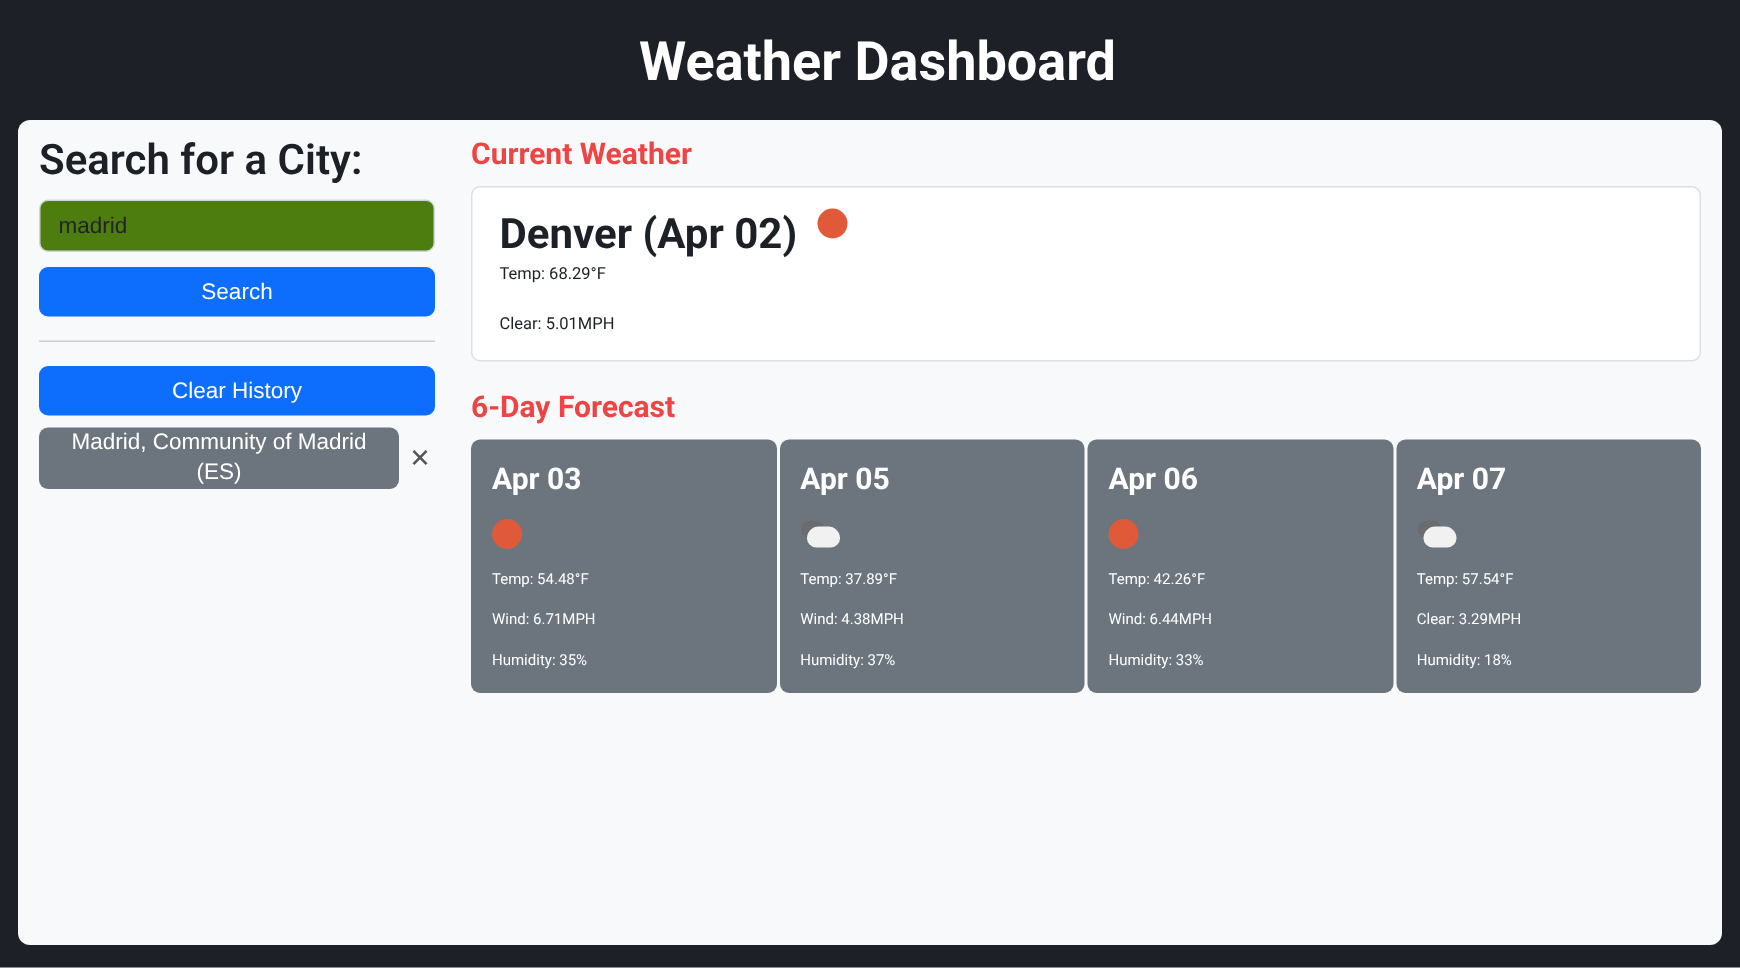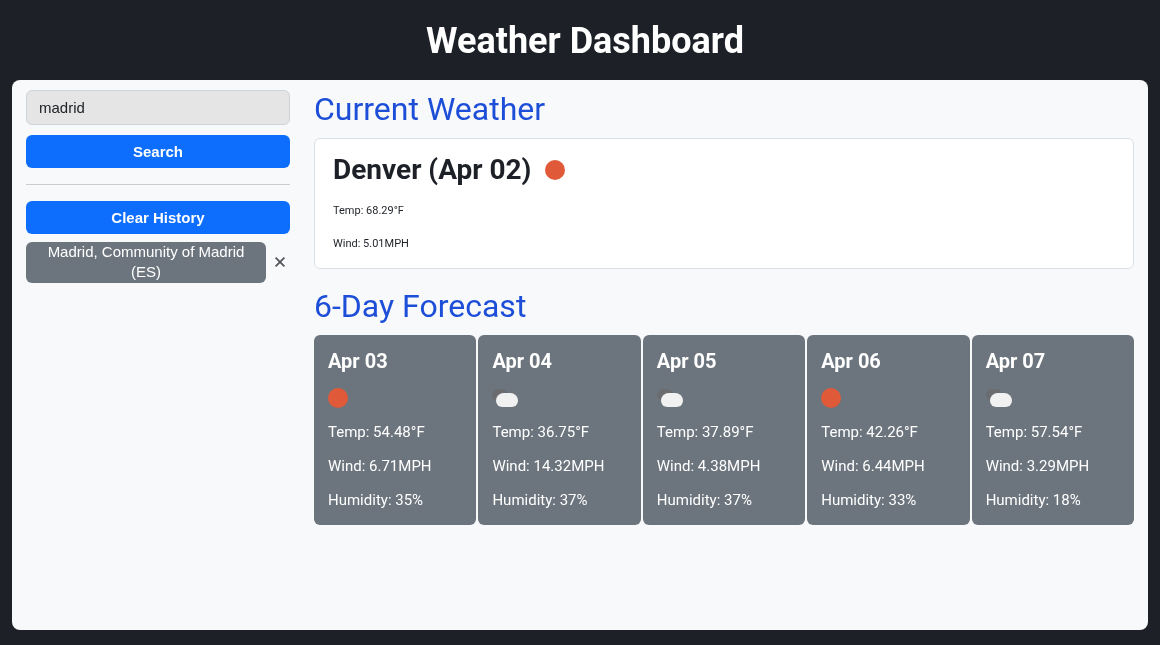--- a/index.html
+++ b/index.html
@@ -38,38 +38,37 @@
     font-weight: 600;
     color: #1d2127;
     margin-bottom: 10px;
   }
   .search-input {
     width: 100%;
     padding: 8px 12px;
     font-size: 15px;
     border: 1px solid #ced4da;
     border-radius: 6px;
-    background: #e5e5e5;
+    background: #4d7c0f;
     color: #212529;
     margin-bottom: 10px;
   }
   .btn {
     display: block;
     width: 100%;
     padding: 8px 0;
     font-size: 15px;
     text-align: center;
     border: none;
     border-radius: 6px;
     cursor: pointer;
   }
   .btn-primary {
     background: #0d6efd;
     color: #fff;
-    font-weight: bold;
   }
   .divider {
     border: none;
     border-top: 1px solid #c9ccd0;
     margin: 16px 0;
   }
   .history-entry {
     display: flex;
     align-items: center;
     gap: 4px;
@@ -96,40 +95,40 @@
     display: flex;
     align-items: center;
     justify-content: center;
   }
   .history-remove svg { width: 14px; height: 14px; }
   .content {
     flex: 1;
     min-width: 0;
   }
   .content h2 {
-    font-size: 32px;
-    font-weight: 400;
-    color: #1d4ed8;
+    font-size: 20px;
+    font-weight: 700;
+    color: #ef4444;
     margin-bottom: 10px;
   }
   .content h2.forecast-heading { margin-top: 18px; }
   .current-card {
     background: #fff;
     border: 1px solid #dcdfe3;
     border-radius: 6px;
     padding: 14px 18px 18px;
   }
   .current-title {
     display: flex;
-    align-items: center;
+    align-items: flex-start;
     gap: 14px;
     font-size: 28px;
     font-weight: 700;
     color: #1d2127;
-    margin-bottom: 18px;
+    margin-bottom: 4px;
   }
   .wicon {
     width: 20px; height: 20px; display:inline-block;
     position: relative;
   }
   .wicon-sun {
     width: 20px; height: 20px; border-radius: 50%;
     background: #e05a3a;
   }
   .wicon-cloud {
@@ -169,35 +168,36 @@
     font-weight: 700;
     margin-bottom: 14px;
   }
   .forecast-card .icon-row {
     margin-bottom: 14px;
     height: 22px;
     display:flex; align-items:center;
   }
   .forecast-card .metric {
     color: #fff;
-    font-size: 15px;
+    font-size: 10px;
     margin-top: 16px;
   }
   .forecast-card .metric:first-of-type { margin-top: 0; }
 </style>
 </head>
 <body>
 
 <div class="header">
   <h1>Weather Dashboard</h1>
 </div>
 
 <div class="main">
 
   <aside class="sidebar">
+    <h2>Search for a City:</h2>
     <input class="search-input" type="text" value="madrid" style="">
     <button class="btn btn-primary">Search</button>
 
     <hr class="divider">
 
     <button class="btn btn-primary">Clear History</button>
 
     <div class="history-entry">
       <button class="history-btn">Madrid, Community of Madrid (ES)</button>
       <span class="history-remove">
@@ -212,82 +212,70 @@
 
   <section class="content">
     <h2>Current Weather</h2>
 
     <div class="current-card">
       <div class="current-title">
         <span>Denver (Apr 02)</span>
         <span class="wicon wicon-sun"></span>
       </div>
       <p class="metric">Temp: 68.29°F</p>
-      <p class="metric">Wind: 5.01MPH</p>
+      <p class="metric">Clear: 5.01MPH</p>
     </div>
 
     <h2 class="forecast-heading">6-Day Forecast</h2>
 
     <div class="forecast-row">
 
       <div class="forecast-card">
         <div class="date">Apr 03</div>
         <div class="icon-row">
             <span class="wicon wicon-sun"></span>
           </div>
         <p class="metric">Temp: 54.48°F</p>
         <p class="metric">Wind: 6.71MPH</p>
         <p class="metric">Humidity: 35%</p>
       </div>
 
-      <div class="forecast-card">
-        <div class="date">Apr 04</div>
+
+      <div class="forecast-card">
+        <div class="date">Apr 05</div>
         <div class="icon-row">
             <span class="wicon-cloud">
               <span class="back"></span>
               <span class="front"></span>
             </span>
           </div>
-        <p class="metric">Temp: 36.75°F</p>
-        <p class="metric">Wind: 14.32MPH</p>
+        <p class="metric">Temp: 37.89°F</p>
+        <p class="metric">Wind: 4.38MPH</p>
         <p class="metric">Humidity: 37%</p>
       </div>
 
       <div class="forecast-card">
-        <div class="date">Apr 05</div>
+        <div class="date">Apr 06</div>
+        <div class="icon-row">
+            <span class="wicon wicon-sun"></span>
+          </div>
+        <p class="metric">Temp: 42.26°F</p>
+        <p class="metric">Wind: 6.44MPH</p>
+        <p class="metric">Humidity: 33%</p>
+      </div>
+
+      <div class="forecast-card">
+        <div class="date">Apr 07</div>
         <div class="icon-row">
             <span class="wicon-cloud">
               <span class="back"></span>
               <span class="front"></span>
             </span>
           </div>
-        <p class="metric">Temp: 37.89°F</p>
-        <p class="metric">Wind: 4.38MPH</p>
-        <p class="metric">Humidity: 37%</p>
-      </div>
-
-      <div class="forecast-card">
-        <div class="date">Apr 06</div>
-        <div class="icon-row">
-            <span class="wicon wicon-sun"></span>
-          </div>
-        <p class="metric">Temp: 42.26°F</p>
-        <p class="metric">Wind: 6.44MPH</p>
-        <p class="metric">Humidity: 33%</p>
-      </div>
-
-      <div class="forecast-card">
-        <div class="date">Apr 07</div>
-        <div class="icon-row">
-            <span class="wicon-cloud">
-              <span class="back"></span>
-              <span class="front"></span>
-            </span>
-          </div>
         <p class="metric">Temp: 57.54°F</p>
-        <p class="metric">Wind: 3.29MPH</p>
+        <p class="metric">Clear: 3.29MPH</p>
         <p class="metric">Humidity: 18%</p>
       </div>
 
     </div>
   </section>
 
 </div>
 
 </body></html>

